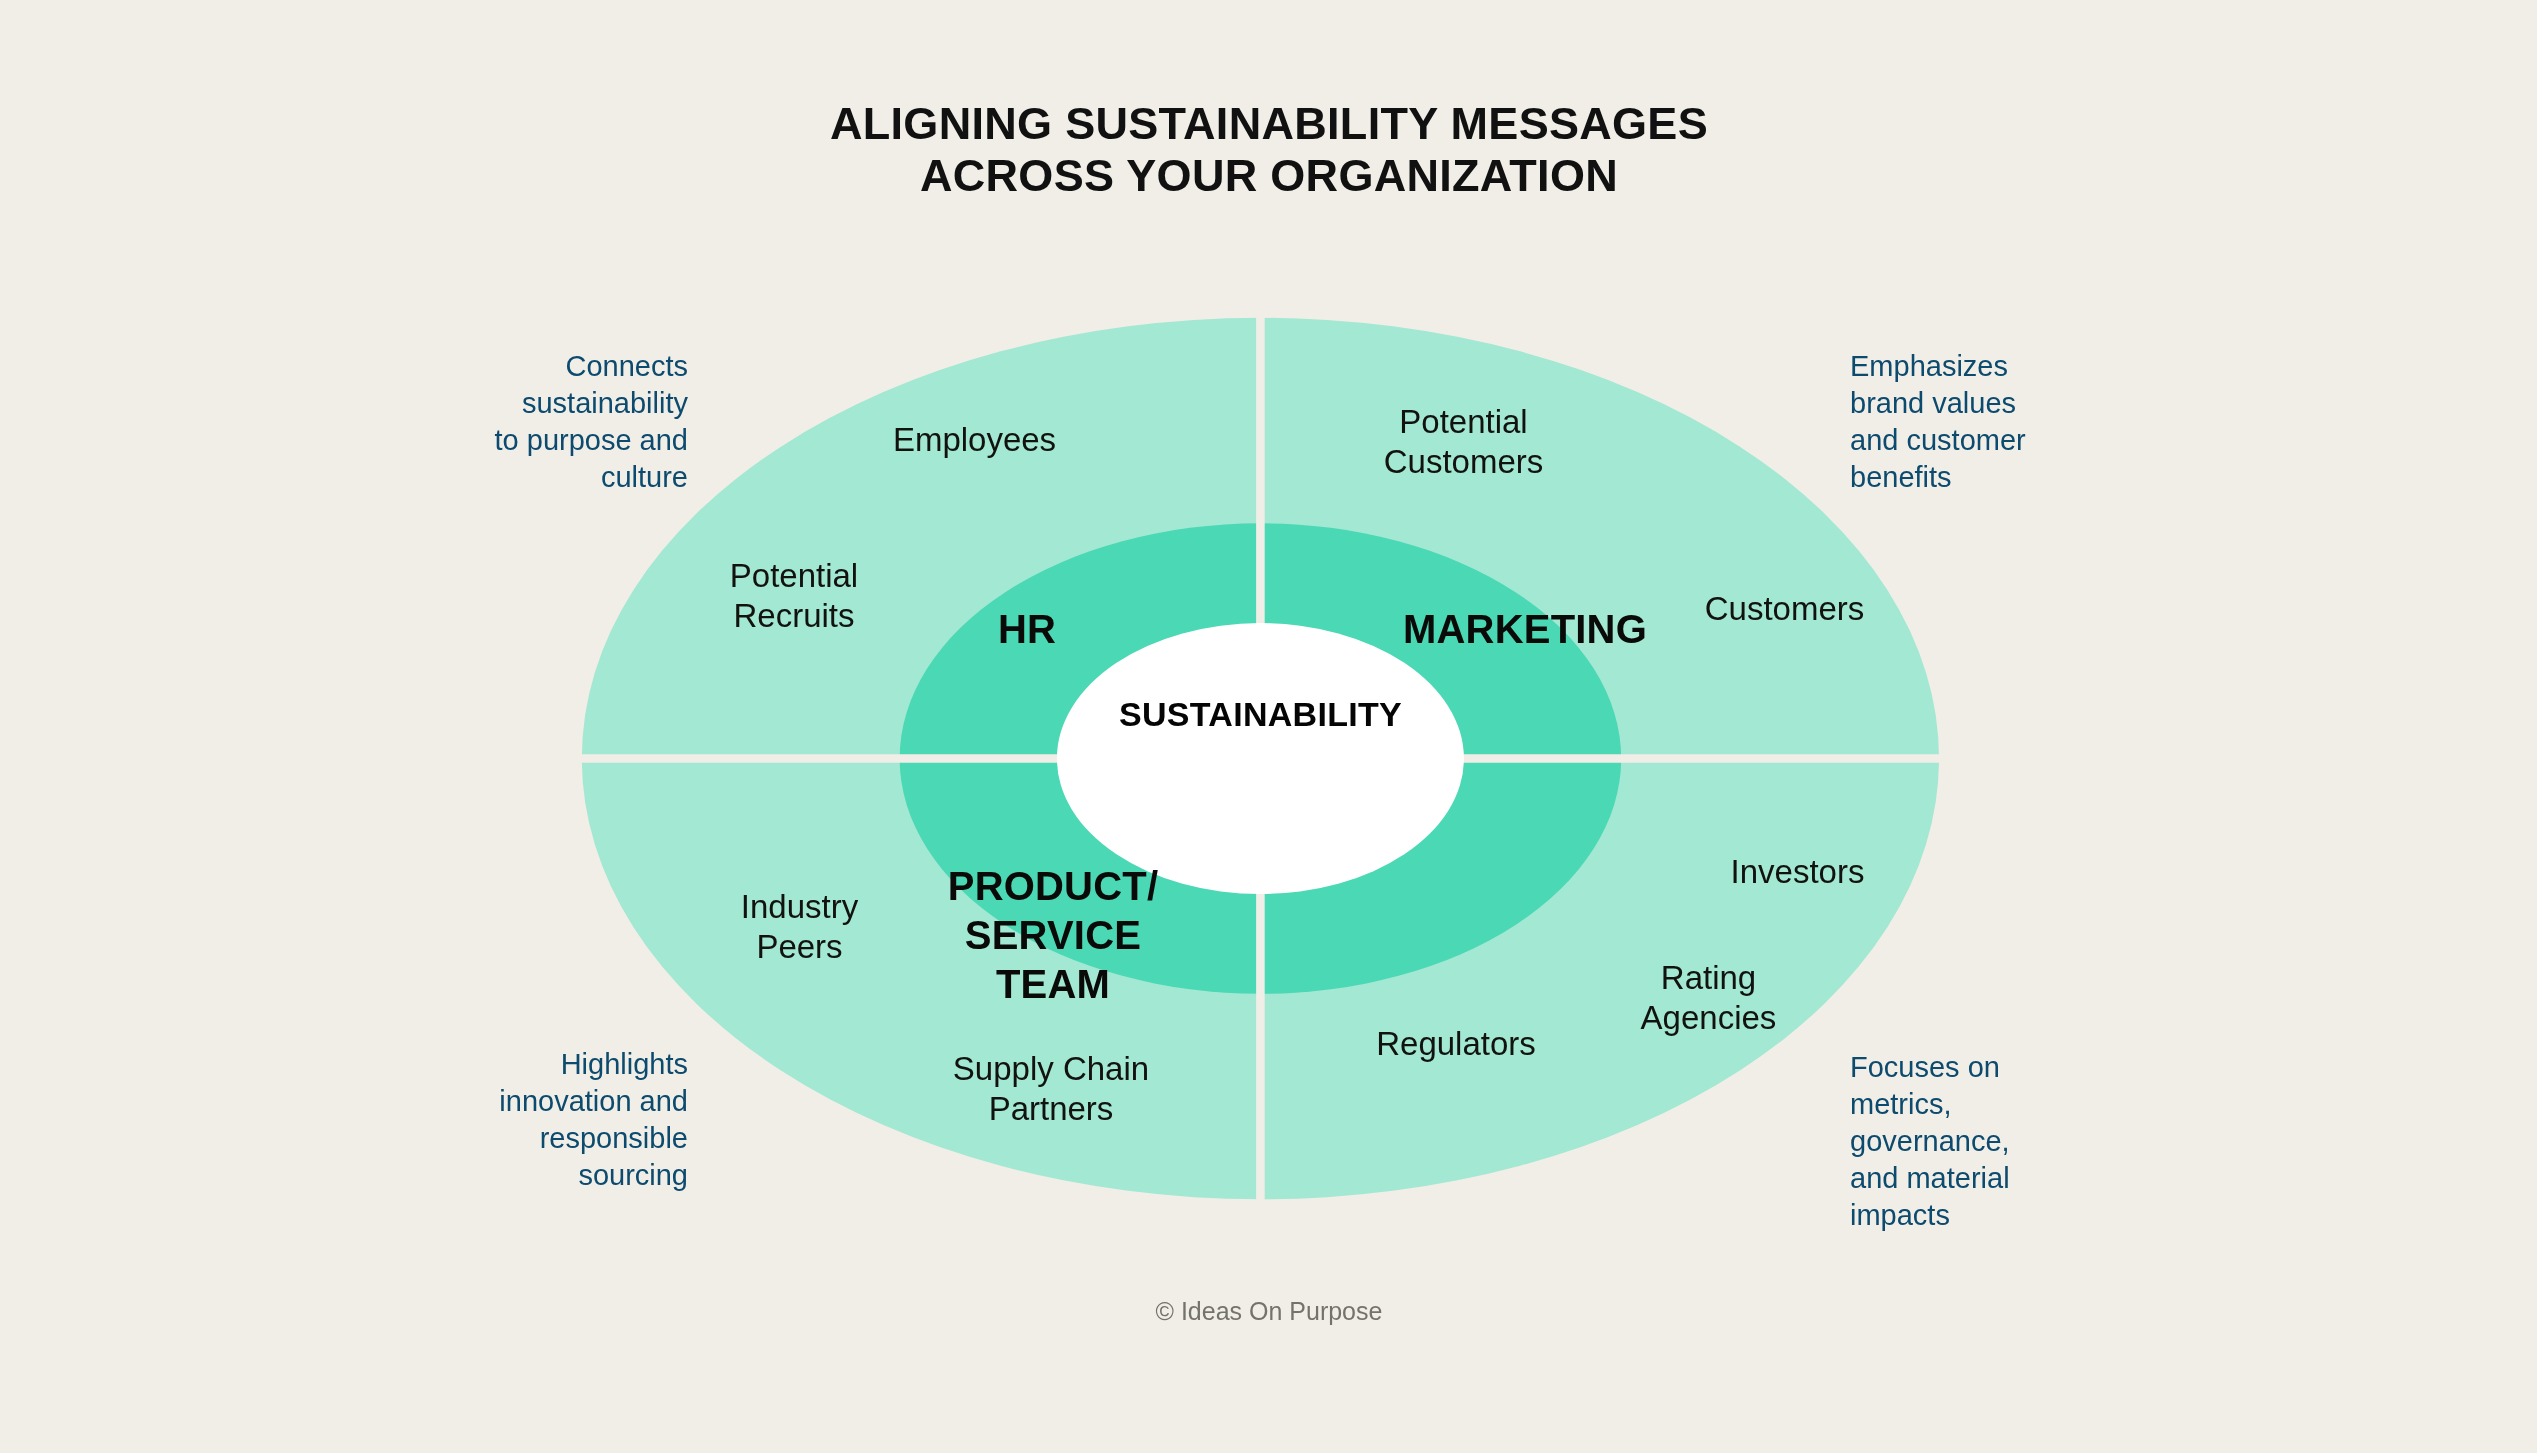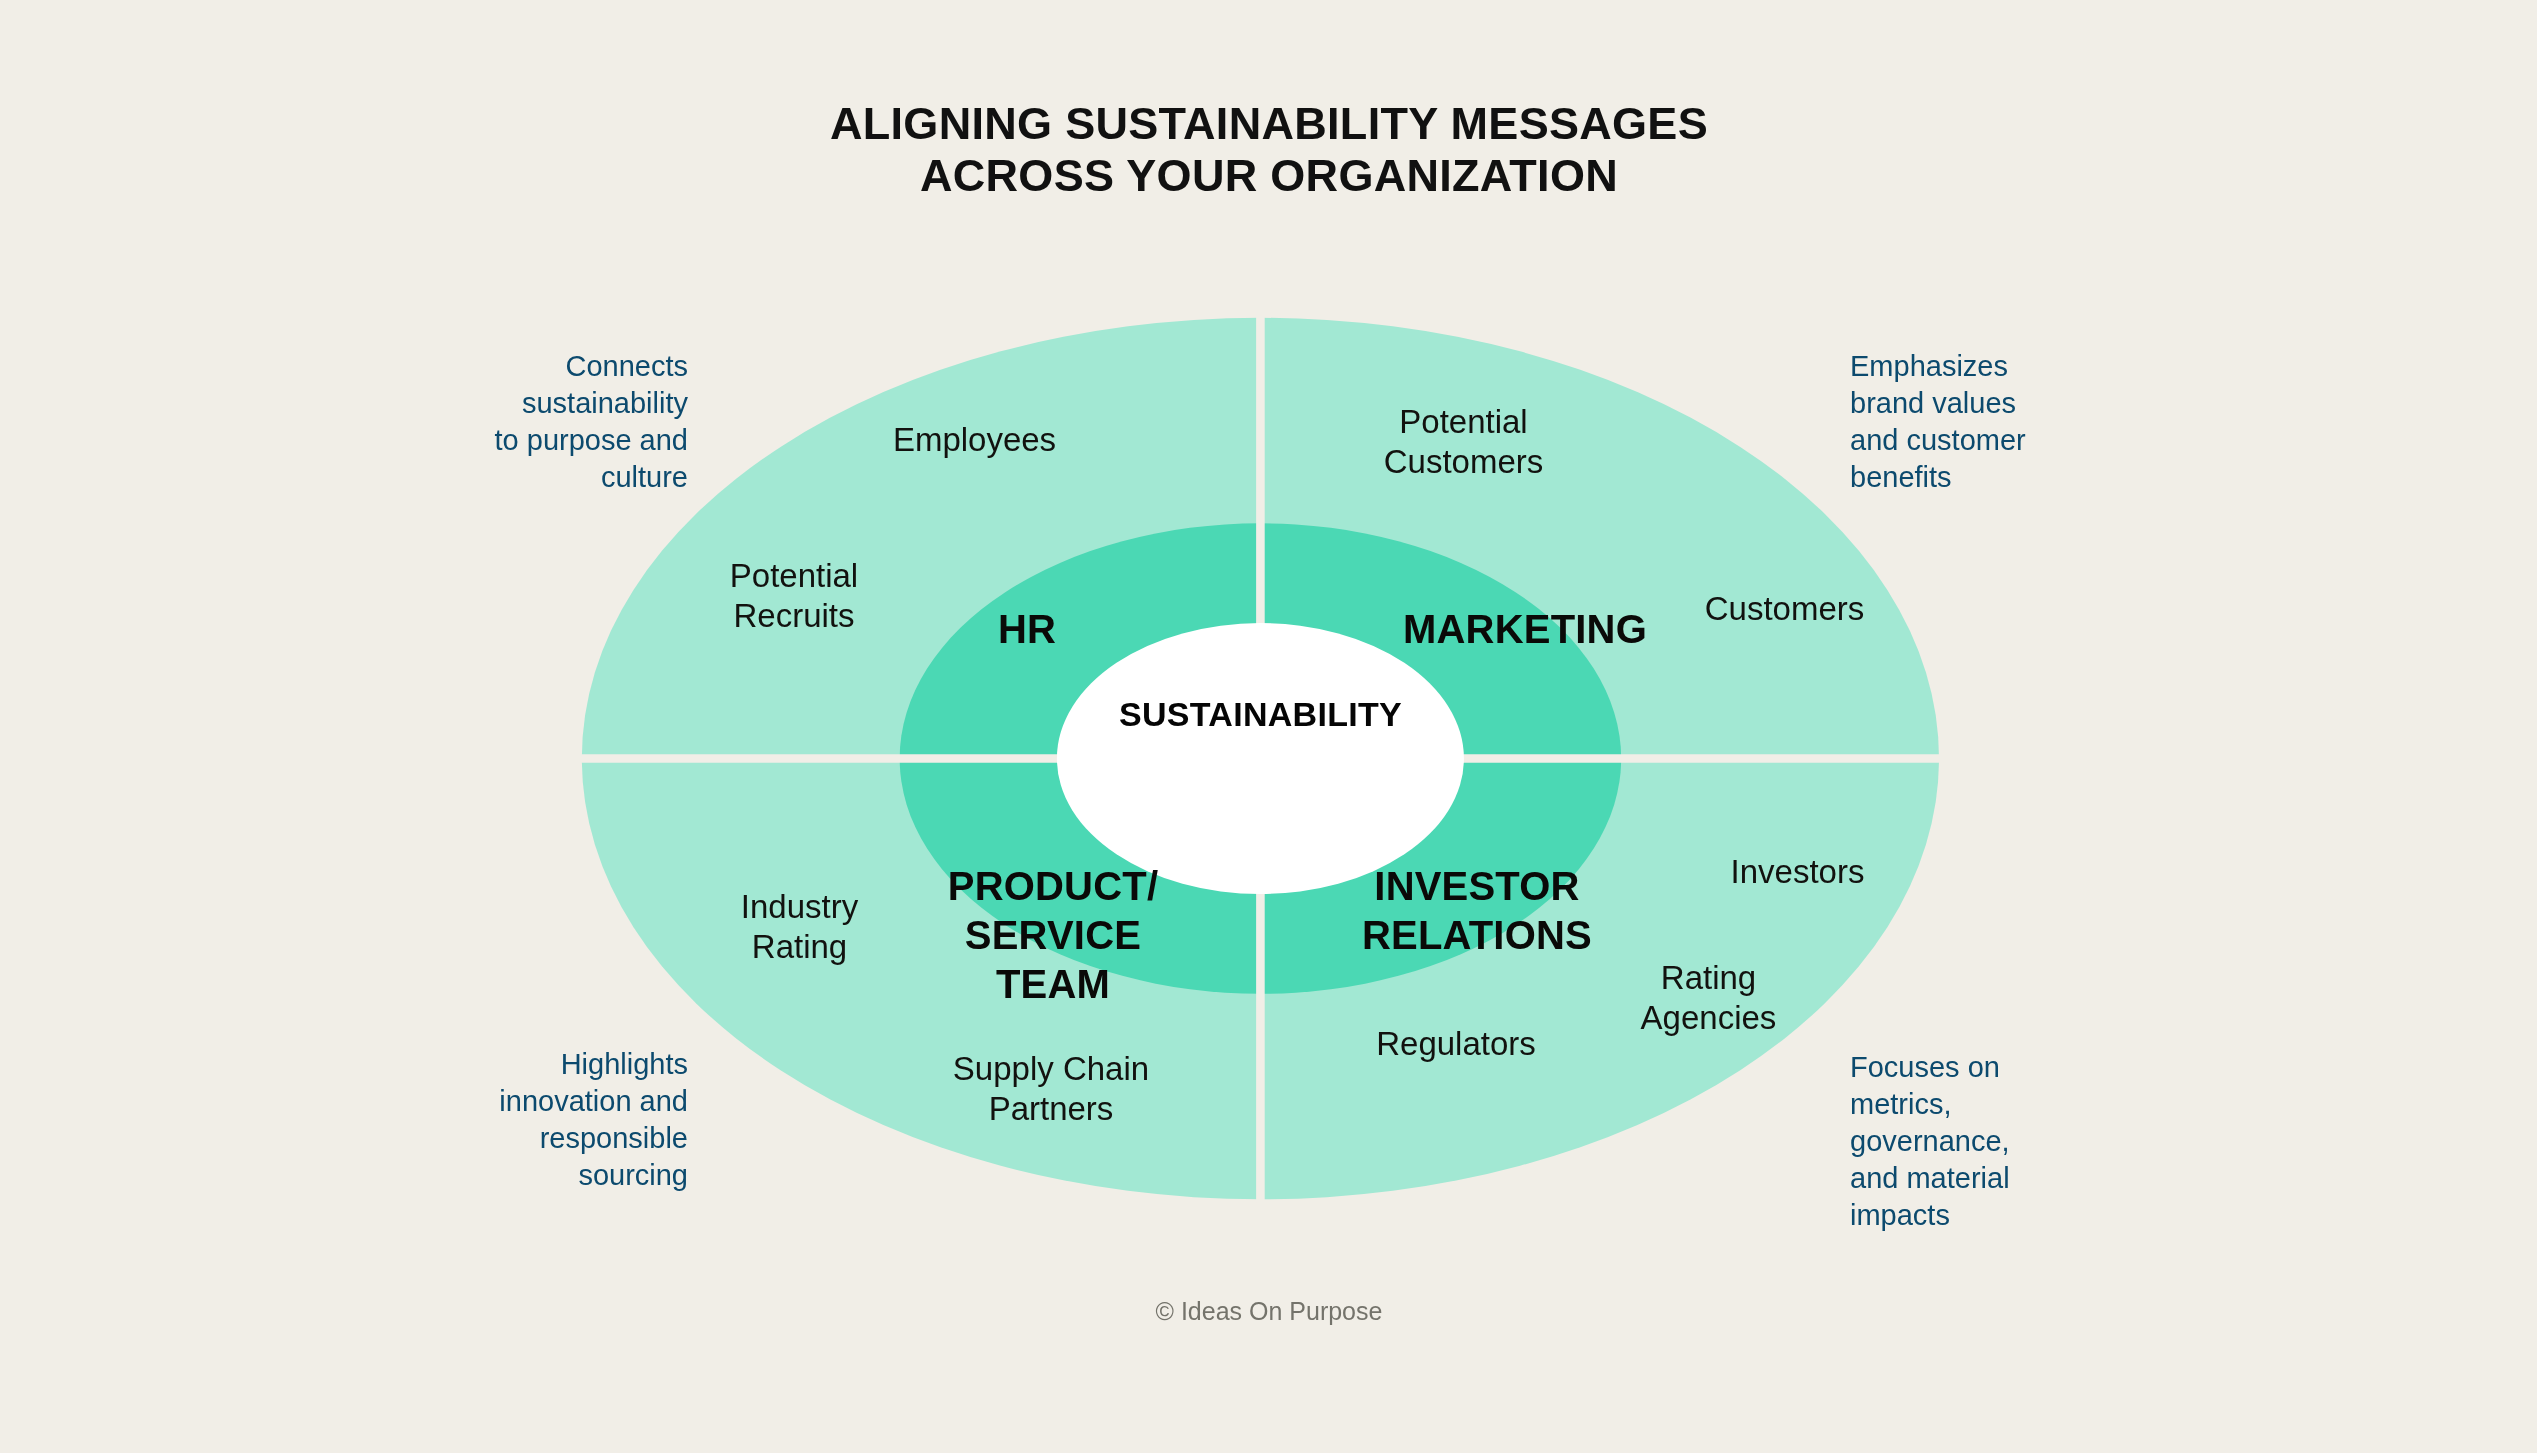--- a/index.html
+++ b/index.html
@@ -127,35 +127,33 @@
     <span class="cline">SUSTAINABILITY</span>
   </div>
 
   <div class="txt dept align-center" style="left:928px; top:605px; width:198px;">HR</div>
 
   <div class="txt dept align-center" style="left:1393px; top:605px; width:264px;">MARKETING</div>
 
   <div class="txt dept align-center" style="left:911px; top:862px; width:284px;">PRODUCT/
 SERVICE TEAM</div>
 
-  <div class="txt dept align-center" style="left:1335px; top:862px; width:284px;">INVESTOR
-RELATIONS</div>
 
   <div class="txt stake align-center" style="left:829px; top:420px; width:291px;">Employees</div>
 
   <div class="txt stake align-center" style="left:1328px; top:402px; width:271px;">Potential
 Customers</div>
 
   <div class="txt stake align-center" style="left:675px; top:556px; width:238px;">Potential
 Recruits</div>
 
   <div class="txt stake align-center" style="left:1669px; top:589px; width:231px;">Customers</div>
 
   <div class="txt stake align-center" style="left:687px; top:887px; width:225px;">Industry
-Rating</div>
+Peers</div>
 
   <div class="txt stake align-center" style="left:1682px; top:852px; width:231px;">Investors</div>
 
   <div class="txt stake align-center" style="left:1593px; top:958px; width:231px;">Rating
 Agencies</div>
 
   <div class="txt stake align-center" style="left:899px; top:1049px; width:304px;">Supply Chain
 Partners</div>
 
   <div class="txt stake align-center" style="left:1337px; top:1024px; width:238px;">Regulators</div>

